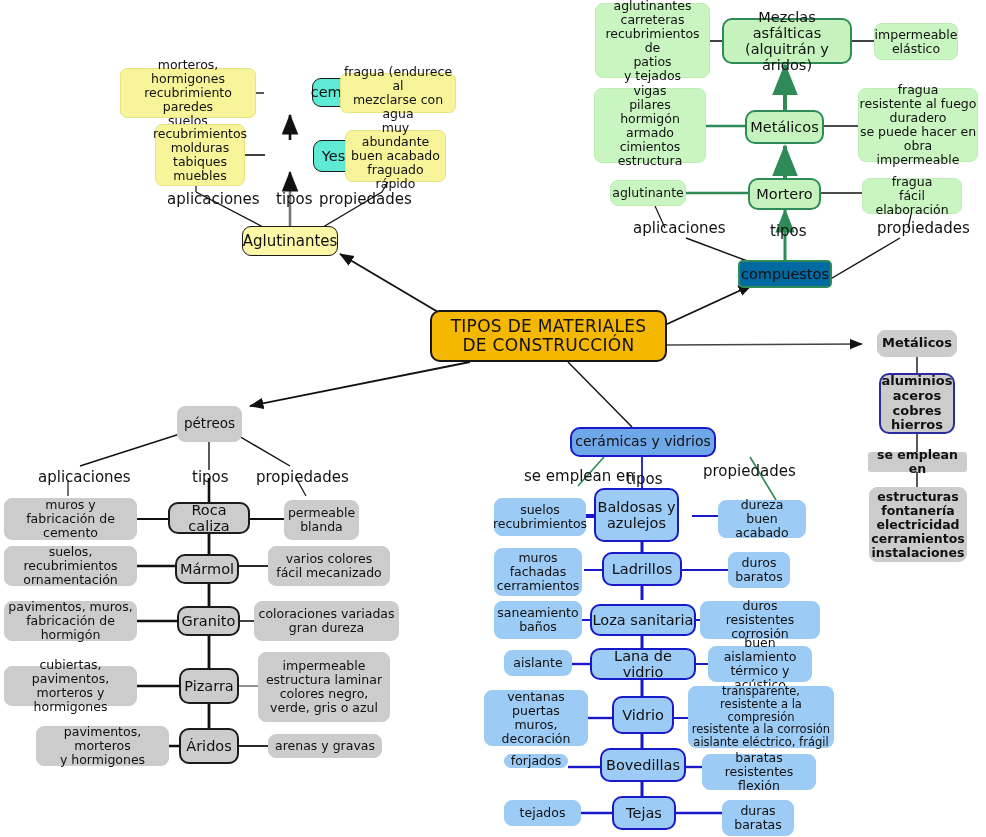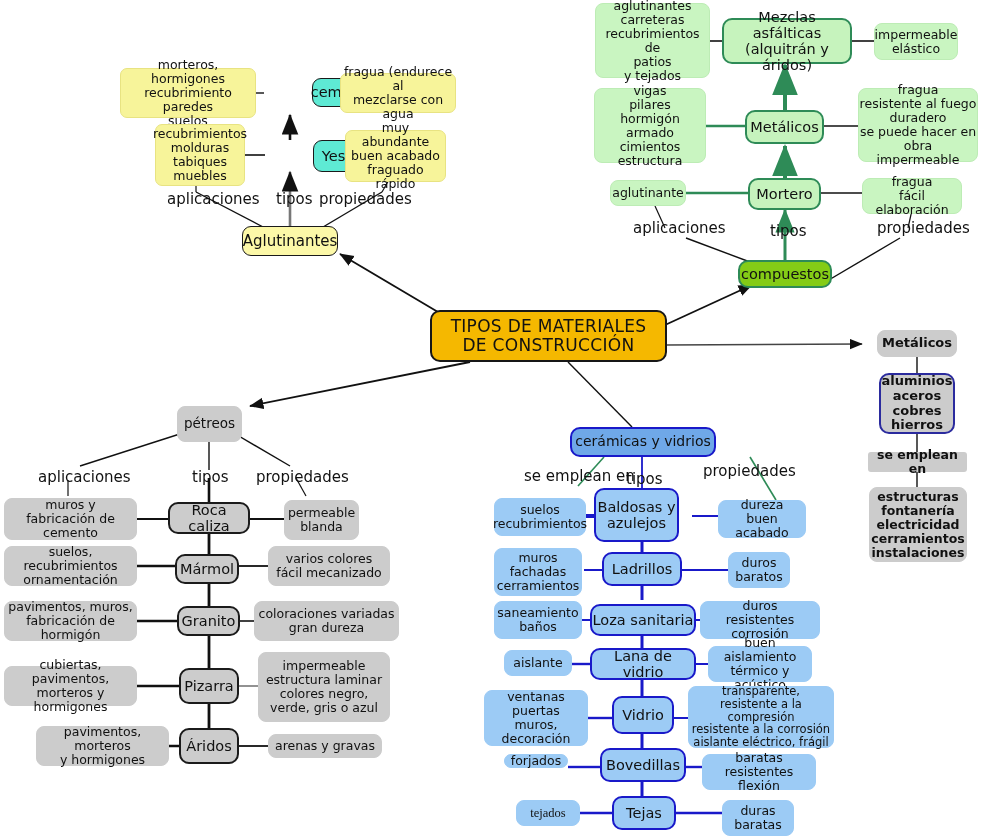--- a/index.html
+++ b/index.html
@@ -10,21 +10,21 @@
   .lbl{position:absolute;font-size:15px;color:#111;white-space:nowrap;}
 
   
   .y-leaf{background:#f7f49a;border:1px solid #e8e382;border-radius:7px;font-size:12.5px;color:#111;}
   .y-main{background:#5eead4;border:1.6px solid #1a1a1a;border-radius:9px;font-size:14.5px;color:#111;margin-left:48px;}
   .y-root{background:#fcf8a8;border:1.6px solid #1a1a1a;border-radius:9px;font-size:15px;color:#111;}
 
   
   .g-leaf{background:#c9f5c1;border:1px solid #bdecb5;border-radius:8px;font-size:12.5px;color:#111;}
   .g-main{background:#c6f3bd;border:2px solid #2e8b57;border-radius:10px;font-size:14.5px;color:#111;}
-  .g-root{background:#84cc16;border:2px solid #2e8b57;border-radius:10px;font-size:14.5px;color:#111;}
+  .g-root{background:#0369a1;border:2px solid #2e8b57;border-radius:5px;font-size:14.5px;color:#111;}
 
   
   .center-node{background:#f5b800;border:2px solid #171717;border-radius:10px;font-size:17px;color:#111;letter-spacing:.3px;}
 
   
   .k-leaf{background:#cccccc;border:1px solid #cccccc;border-radius:8px;font-size:12.5px;color:#111;}
   .k-main{background:#cccccc;border:2.2px solid #1b1b1b;border-radius:10px;font-size:14.5px;color:#111;}
   .k-root{background:#cccccc;border:1px solid #cccccc;border-radius:8px;font-size:13.5px;color:#111;}
   .k-root-b{background:#cccccc;border:1px solid #cccccc;border-radius:8px;font-size:13px;color:#111;font-weight:bold;}
   .k-blue{background:#cccccc;border:2.2px solid #2b2b9e;border-radius:10px;font-size:13px;color:#111;font-weight:bold;}
@@ -249,17 +249,17 @@
 <div class="node b-leaf" style="left:708px;top:646px;width:104px;height:36px;">buen aislamiento<br>térmico y acústico</div>
 
 <div class="node b-leaf" style="left:484px;top:690px;width:104px;height:56px;">ventanas<br>puertas<br>muros, decoración</div>
 <div class="node b-main" style="left:612px;top:696px;width:62px;height:38px;">Vidrio</div>
 <div class="node b-leaf" style="left:688px;top:686px;width:146px;height:62px;font-size:11.5px;">transparente,<br>resistente a la compresión<br>resistente a la corrosión<br>aislante eléctrico, frágil</div>
 
 <div class="node b-leaf" style="left:504px;top:754px;width:64px;height:14px;">forjados</div>
 <div class="node b-main" style="left:600px;top:748px;width:86px;height:34px;">Bovedillas</div>
 <div class="node b-leaf" style="left:702px;top:754px;width:114px;height:36px;">baratas<br>resistentes flexión</div>
 
-<div class="node b-leaf" style="left:516px;top:800px;width:64px;height:26px;font-family:Liberation Serif, serif;">tejados</div>
+<div class="node b-leaf" style="left:504px;top:800px;width:77px;height:26px;">tejados</div>
 <div class="node b-main" style="left:612px;top:796px;width:64px;height:34px;">Tejas</div>
 <div class="node b-leaf" style="left:722px;top:800px;width:72px;height:36px;">duras<br>baratas</div>
 
 </div>
 
 </body></html>

